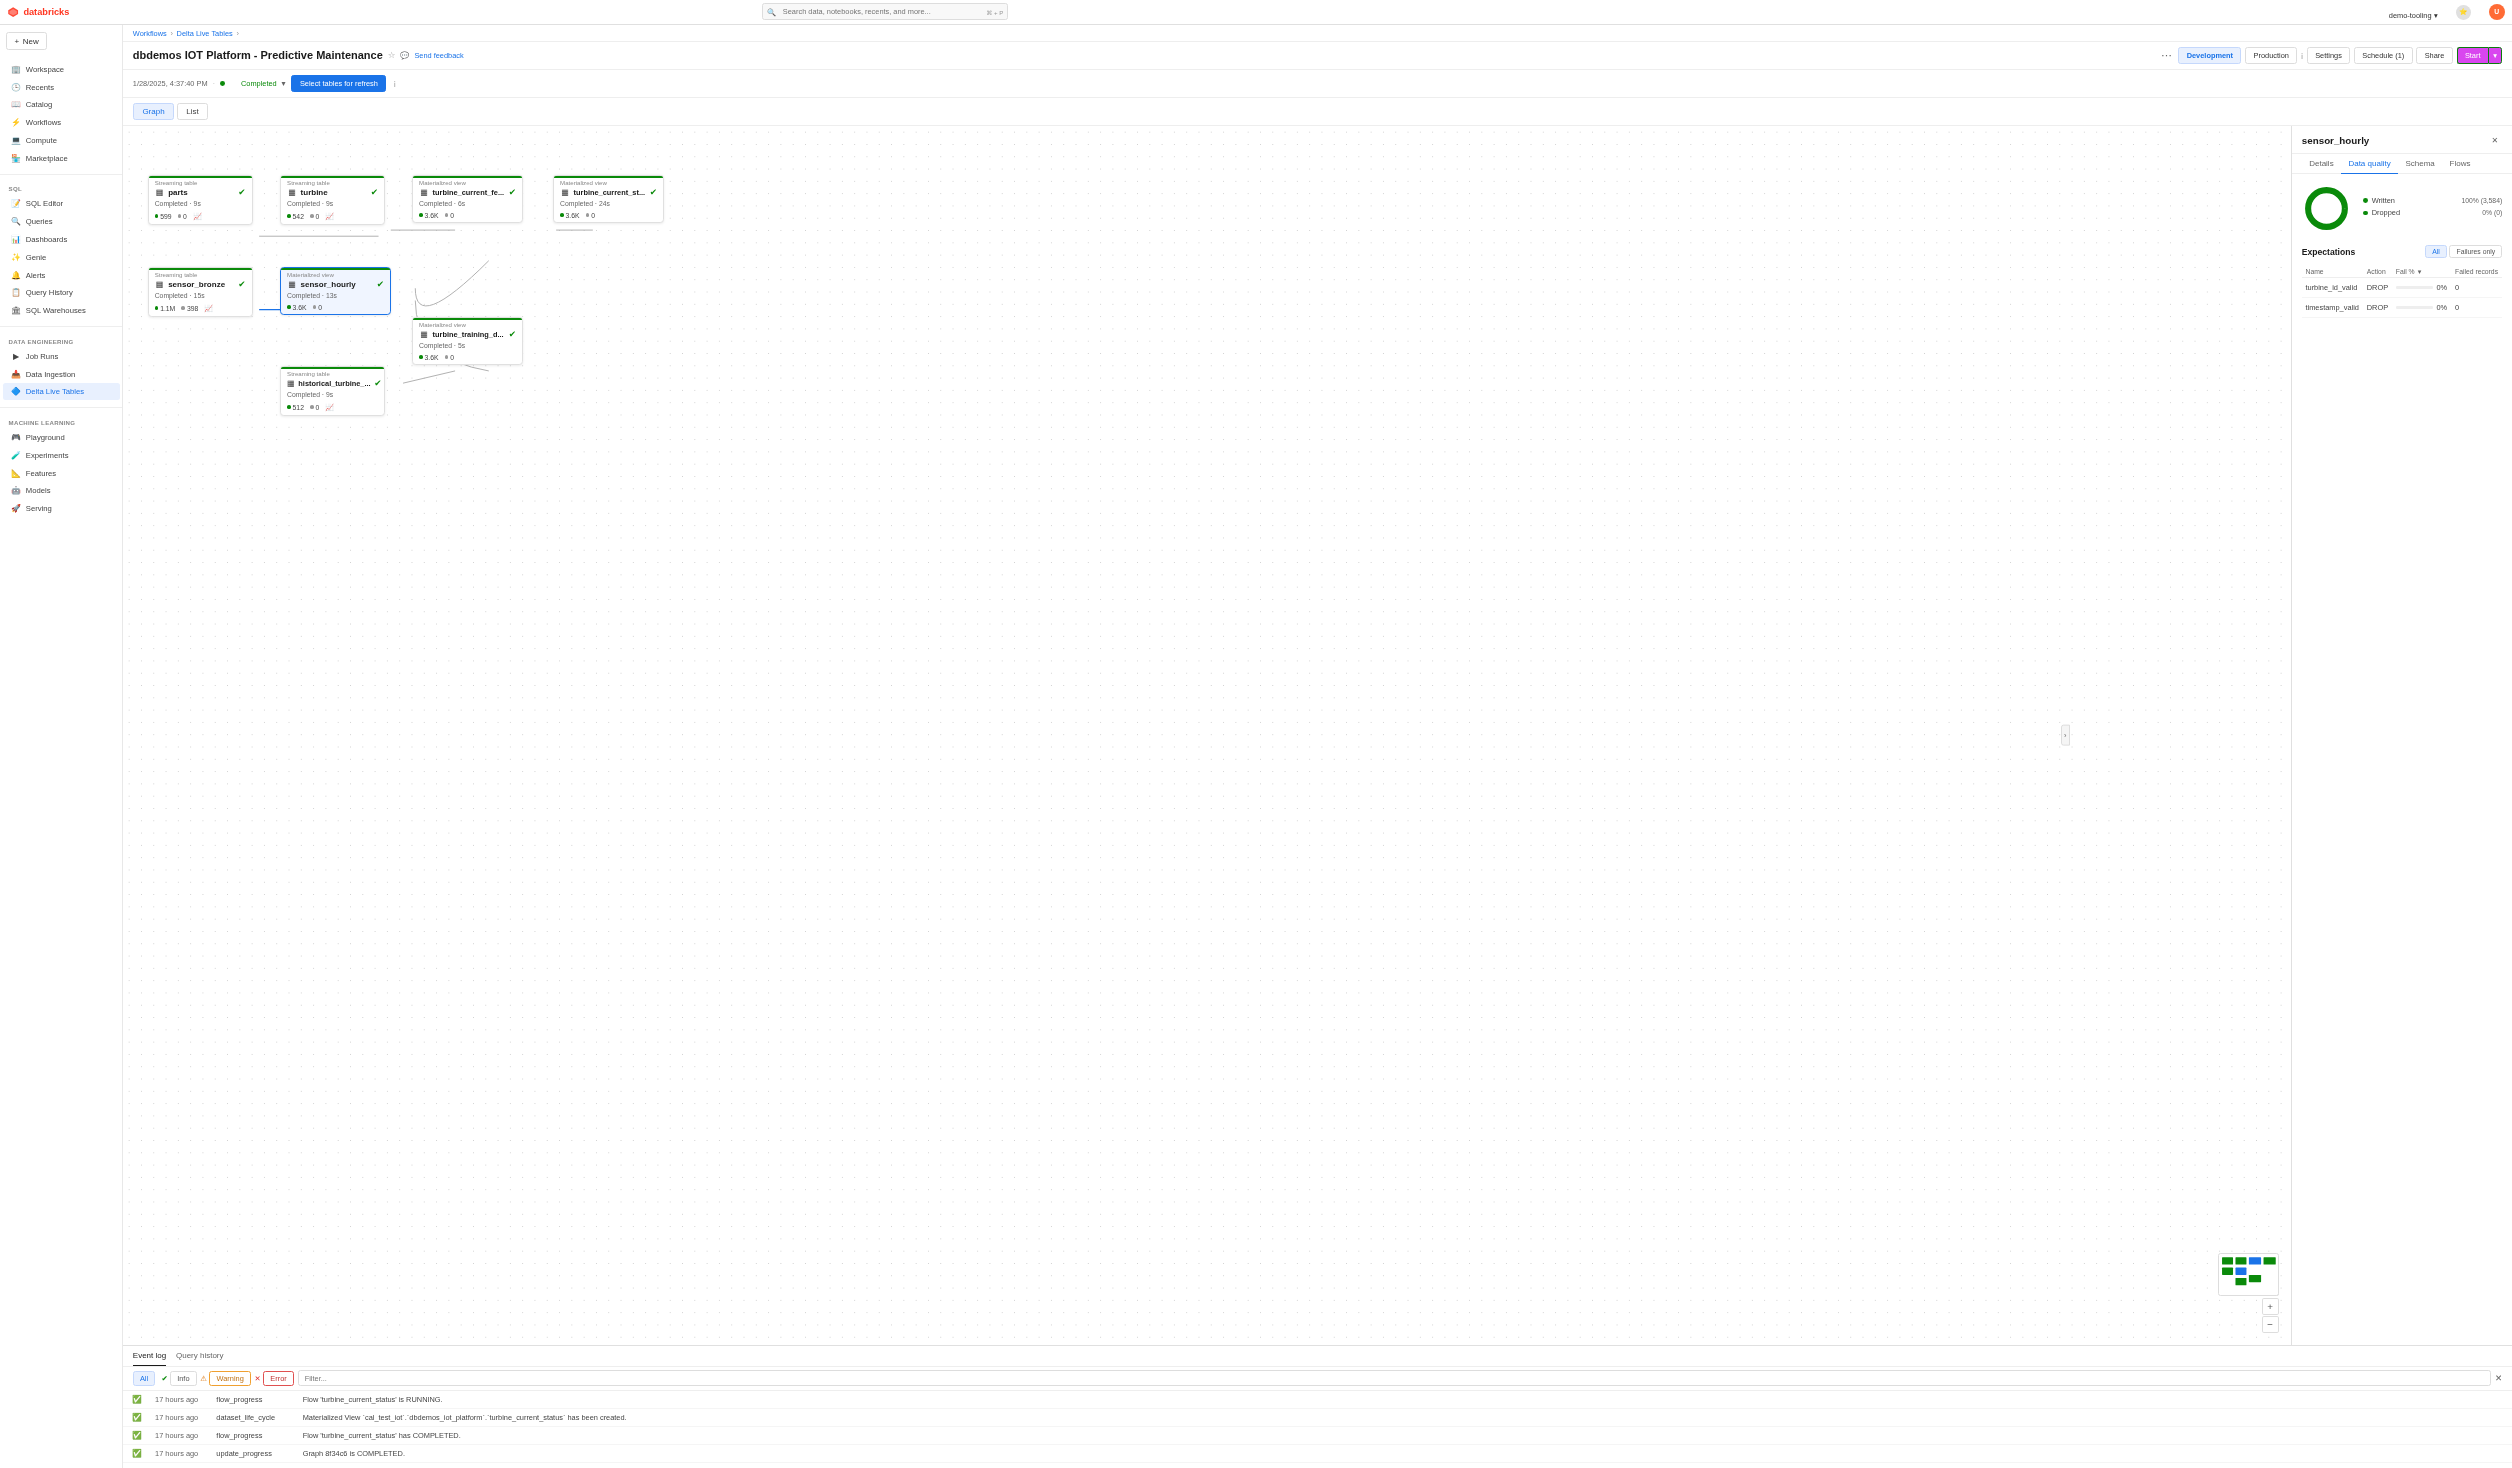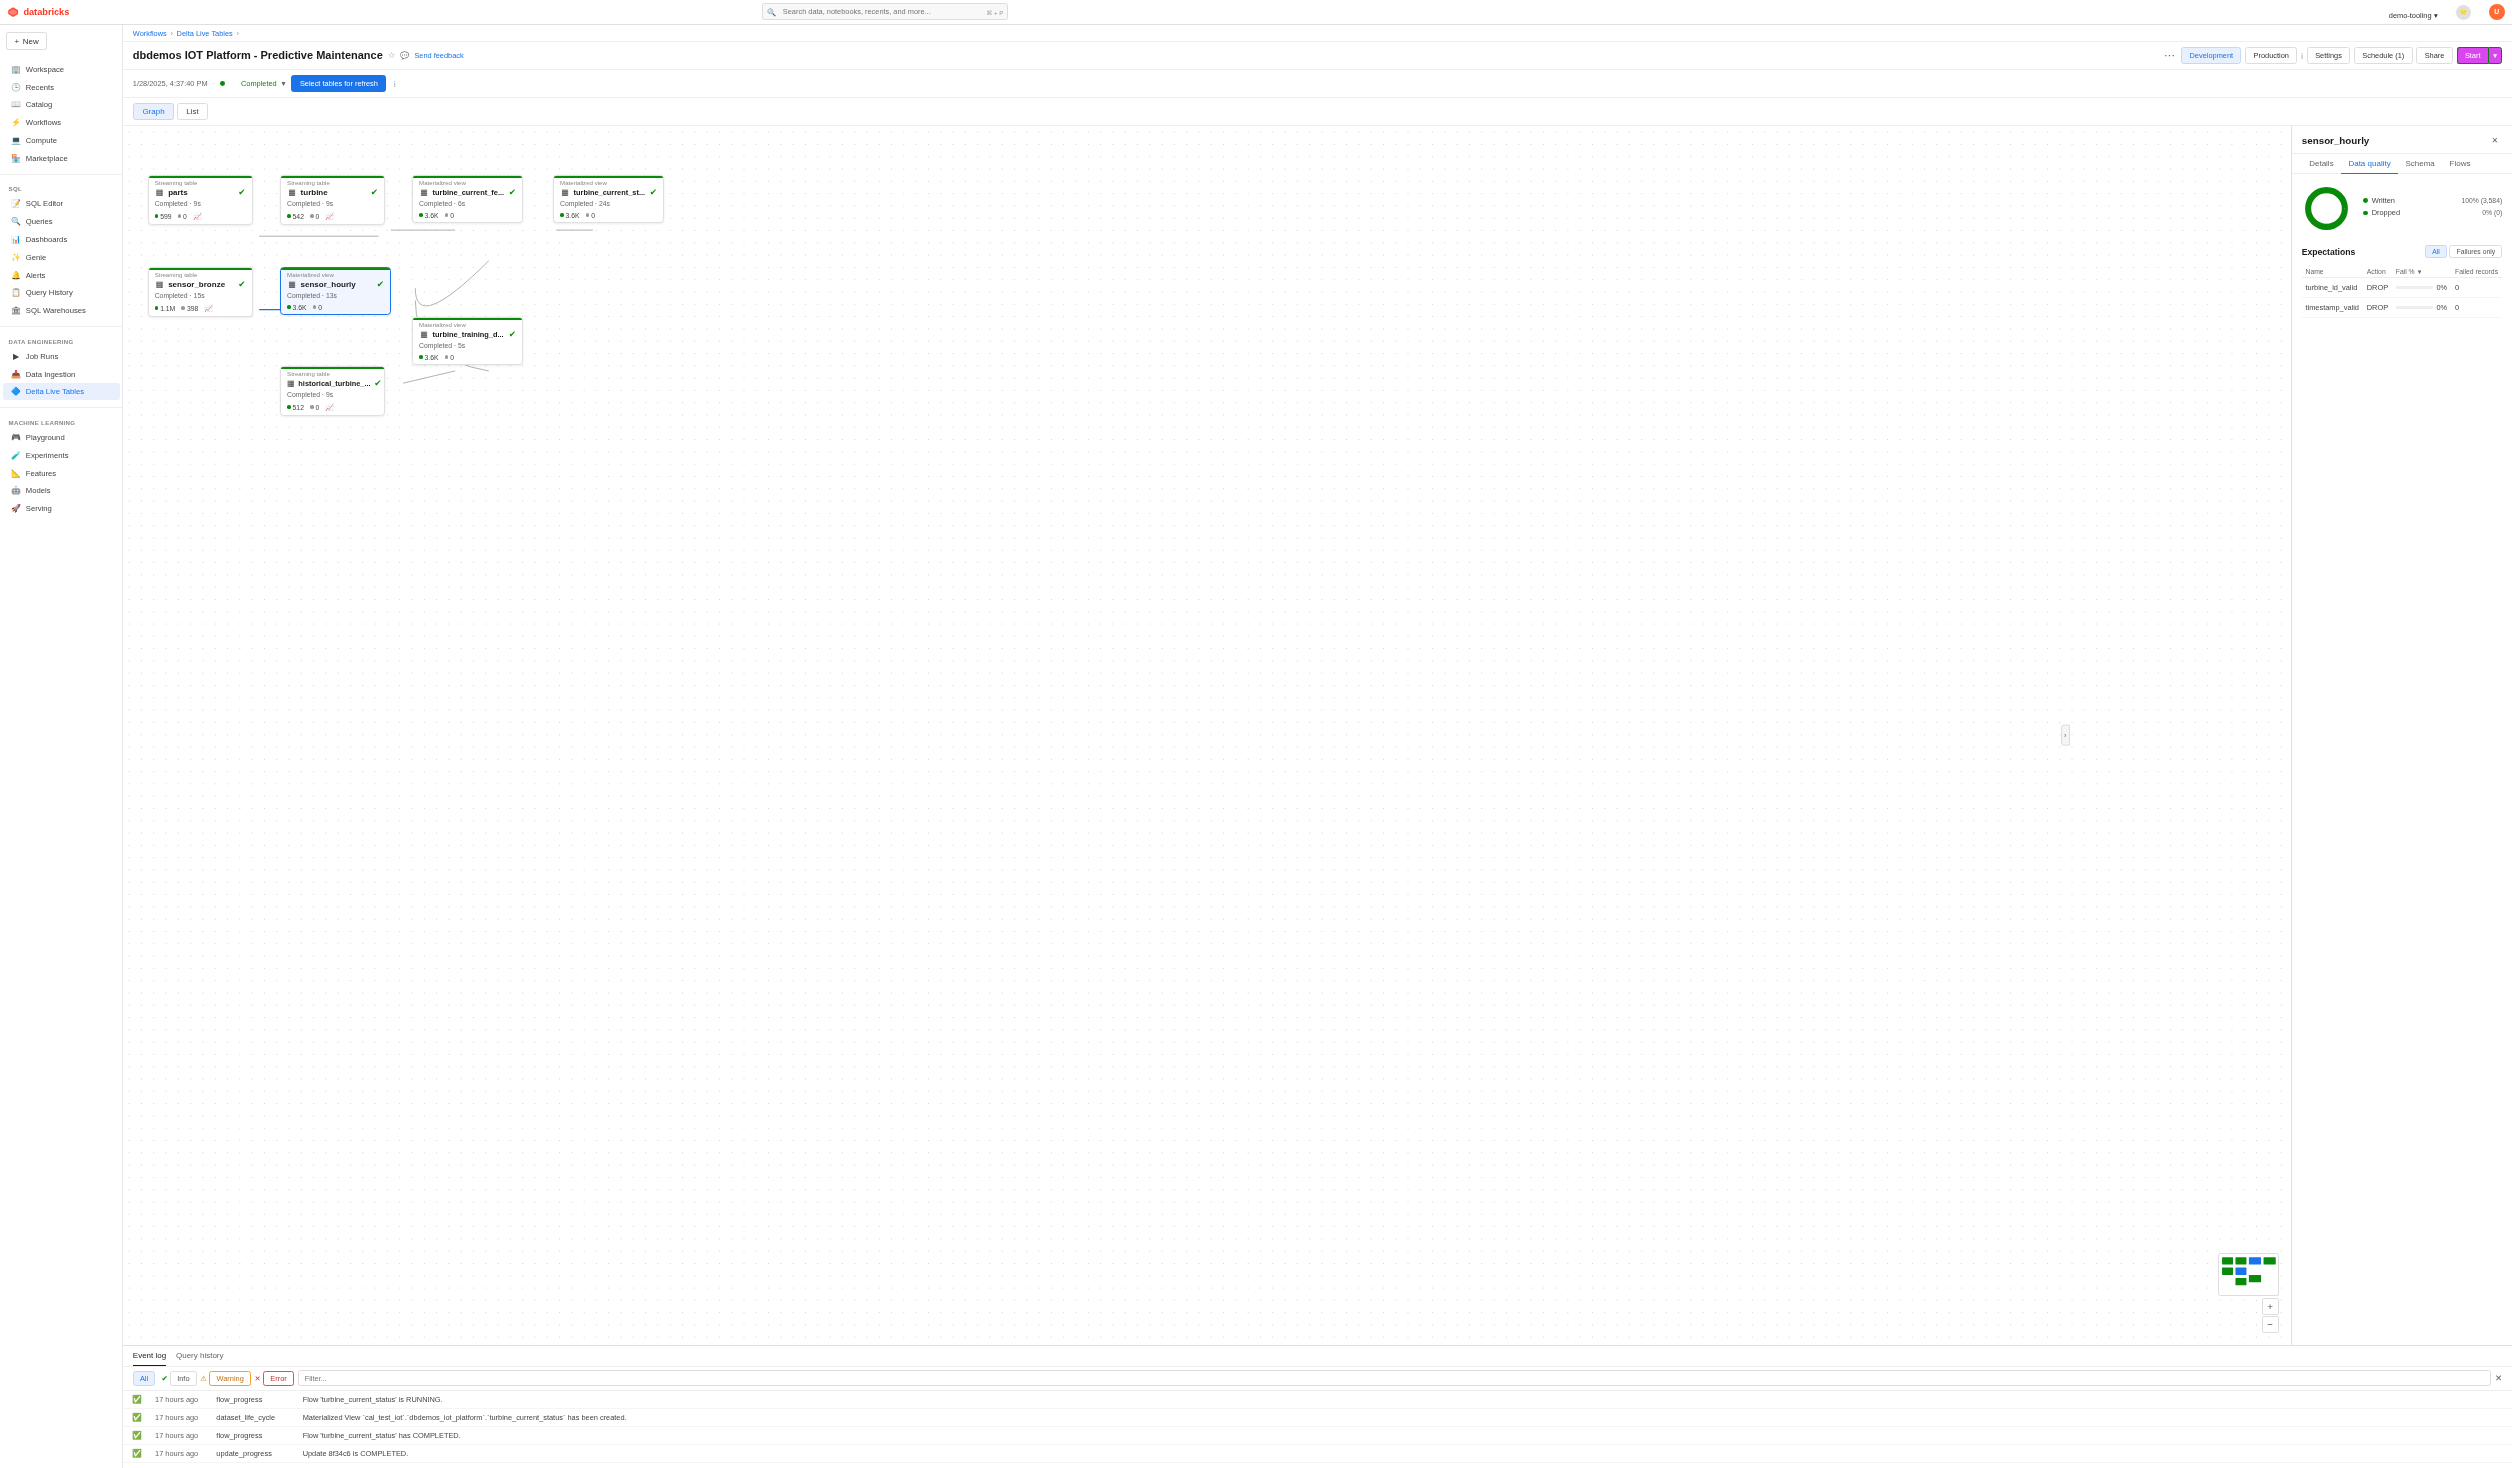--- a/index.html
+++ b/index.html
@@ -38,21 +38,21 @@
     .breadcrumb { display: flex; align-items: center; gap: 3.7px; padding: 4.9px 9.8px 2.5px; font-size: 7.4px; color: #666; flex-shrink: 0; background: #fff; border-bottom: 0.6px solid #eee; }
     .breadcrumb a { color: #1a73e8; text-decoration: none; }
     .breadcrumb-sep { color: #999; }
 
     
     .page-header { display: flex; align-items: center; padding: 4.9px 9.8px; background: #fff; border-bottom: 0.6px solid #eee; gap: 4.9px; flex-shrink: 0; }
     .page-title { font-size: 11px; font-weight: 600; color: #1a1a1a; }
     .page-header-actions { margin-left: auto; display: flex; align-items: center; gap: 3.7px; }
     .btn { padding: 3.1px 7.4px; border-radius: 2.5px; font-size: 7.4px; cursor: pointer; border: 0.6px solid #ddd; background: #fff; color: #333; display: flex; align-items: center; gap: 2.5px; }
     .btn-primary { background: #1a73e8; color: #fff; border-color: #1a73e8; }
-    .btn-active { background: #e8f0fe; color: #1a73e8; border-color: #c5d8fc; font-weight: 400; }
+    .btn-active { background: #e8f0fe; color: #1a73e8; border-color: #c5d8fc; font-weight: 700; }
     .btn-green { background: #d946ef; color: #fff; border-color: #0d7a0d; }
     .btn-split { display: flex; }
     .btn-split .btn-main { border-radius: 2.5px 0 0 2.5px; border-right: none; }
     .btn-split .btn-arrow { border-radius: 0 2.5px 2.5px 0; padding: 3.1px 4.3px; }
 
     
     .pipeline-toolbar { display: flex; align-items: center; padding: 4.9px 9.8px; background: #fff; border-bottom: 0.6px solid #eee; gap: 4.9px; flex-shrink: 0; }
     .status-badge { display: flex; align-items: center; gap: 16px; font-size: 7.4px; color: #0a8a0a; }
     .status-dot { width: 4.9px; height: 4.9px; border-radius: 50%; background: #0a8a0a; }
     .timestamp-text { color: #666; font-size: 7.4px; }
@@ -670,20 +670,20 @@
         <div class="log-row">
           <span class="log-check">✅</span>
           <span class="log-time">17 hours ago</span>
           <span class="log-type">flow_progress</span>
           <span class="log-message">Flow 'turbine_current_status' has COMPLETED.</span>
         </div>
         <div class="log-row">
           <span class="log-check">✅</span>
           <span class="log-time">17 hours ago</span>
           <span class="log-type">update_progress</span>
-          <span class="log-message">Update 8f34c6 is COMPLETED.</span>
+          <span class="log-message">Graph 8f34c6 is COMPLETED.</span>
         </div>
       </div>
     </div>
 
   </div>
 </div>
 
 
 </body></html>

